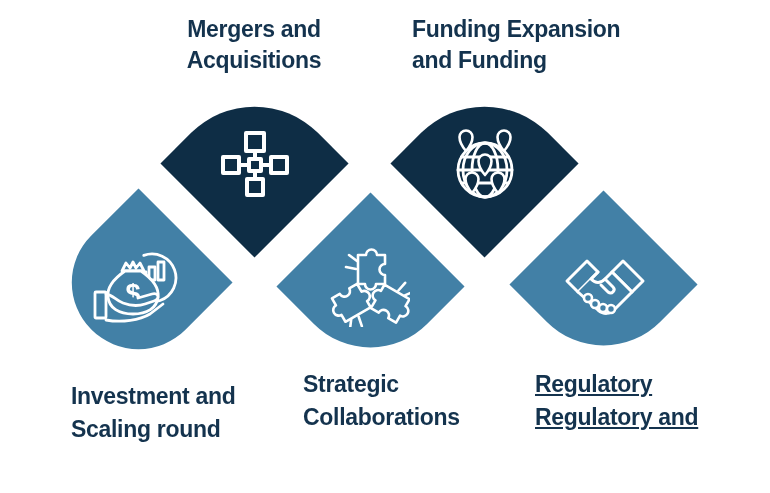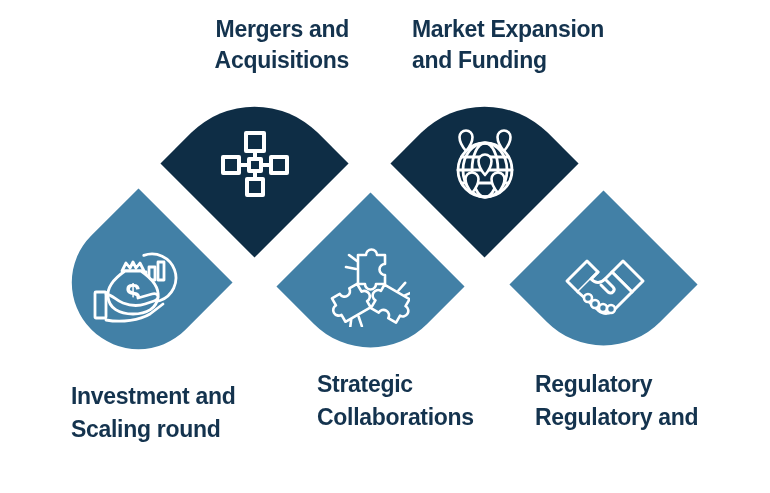--- a/index.html
+++ b/index.html
@@ -38,25 +38,25 @@
   .label{
     position:absolute;
     color:#14334e;
     font-weight:700;
     font-size:23px;
     line-height:31px;
     letter-spacing:-0.3px;
     white-space:nowrap;
   }
   .label span{display:block;}
-  #label-mergers   {left:177px;top:14px;width:172px;text-align:right;}
+  #label-mergers   {left:168px;top:14px;width:172px;text-align:center;}
   #label-market    {left:412px;top:14px;}
   #label-investment{left:71px; top:380px;line-height:33px;}
-  #label-strategic {left:317px;top:368px;line-height:33px;}
-  #label-regulatory{left:535px;top:368px;line-height:33px;}
+  #label-strategic {left:303px;top:368px;line-height:33px;}
+  #label-regulatory{left:535px;top:368px;line-height:33px;text-decoration:underline;}
 </style>
 </head>
 <body>
 
 <div id="canvas">
 
   <div class="diamond dark round-top" id="shape-mergers"></div>
   <div class="diamond dark round-top" id="shape-market"></div>
   <div class="diamond light round-left-bottom" id="shape-investment"></div>
   <div class="diamond light round-bottom" id="shape-strategic"></div>
@@ -132,21 +132,21 @@
         <circle cx="48" cy="56" r="4"></circle>
       </g>
     </svg>
   </div>
 
   <div class="label" id="label-mergers">
     <span>Mergers and</span>
     <span>Acquisitions</span>
   </div>
   <div class="label" id="label-market">
-    <span>Market Expansion</span>
+    <span>Funding Expansion</span>
     <span>and Funding</span>
   </div>
   <div class="label" id="label-investment">
     <span>Investment and</span>
     <span>Scaling round</span>
   </div>
   <div class="label" id="label-strategic">
     <span>Strategic</span>
     <span>Collaborations</span>
   </div>

